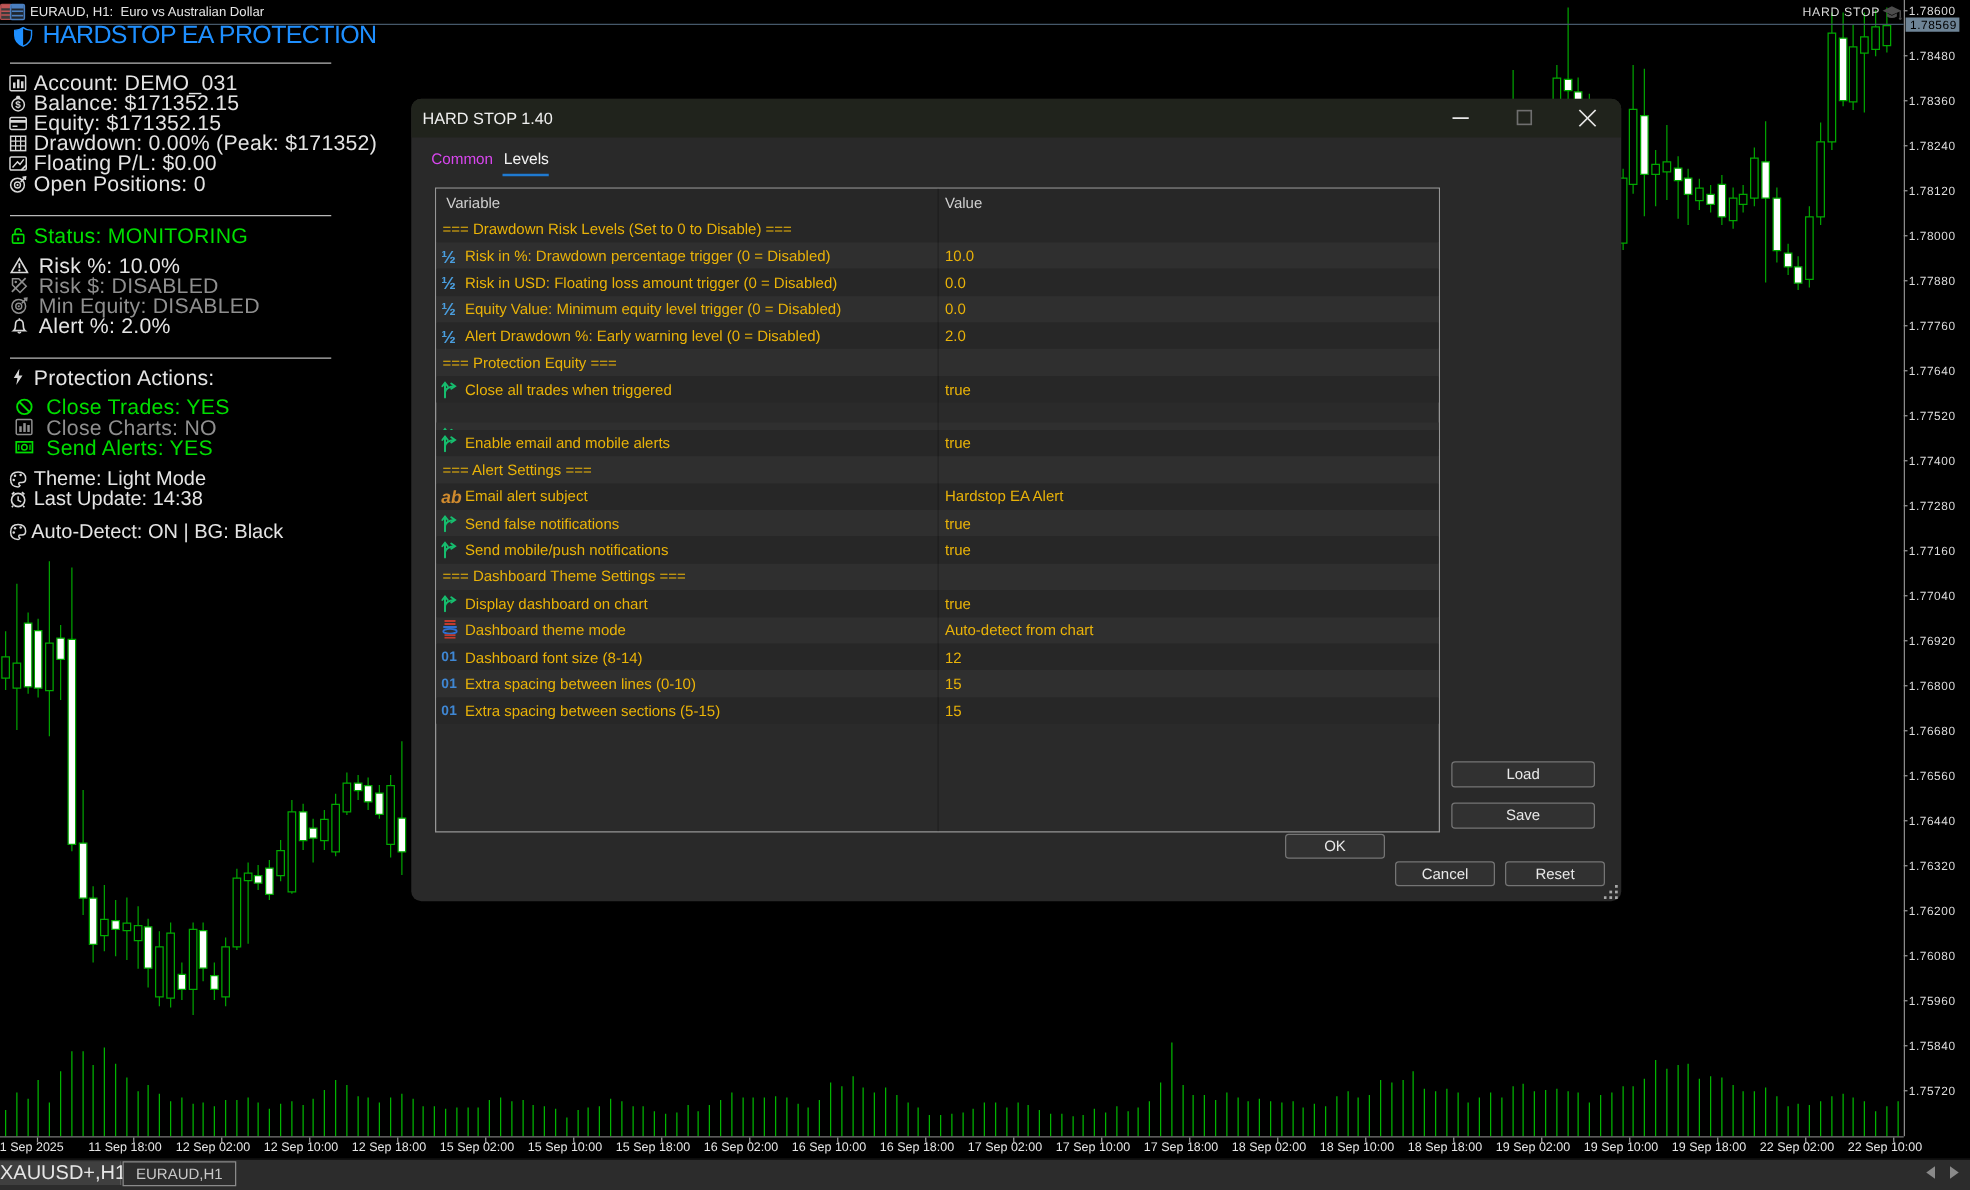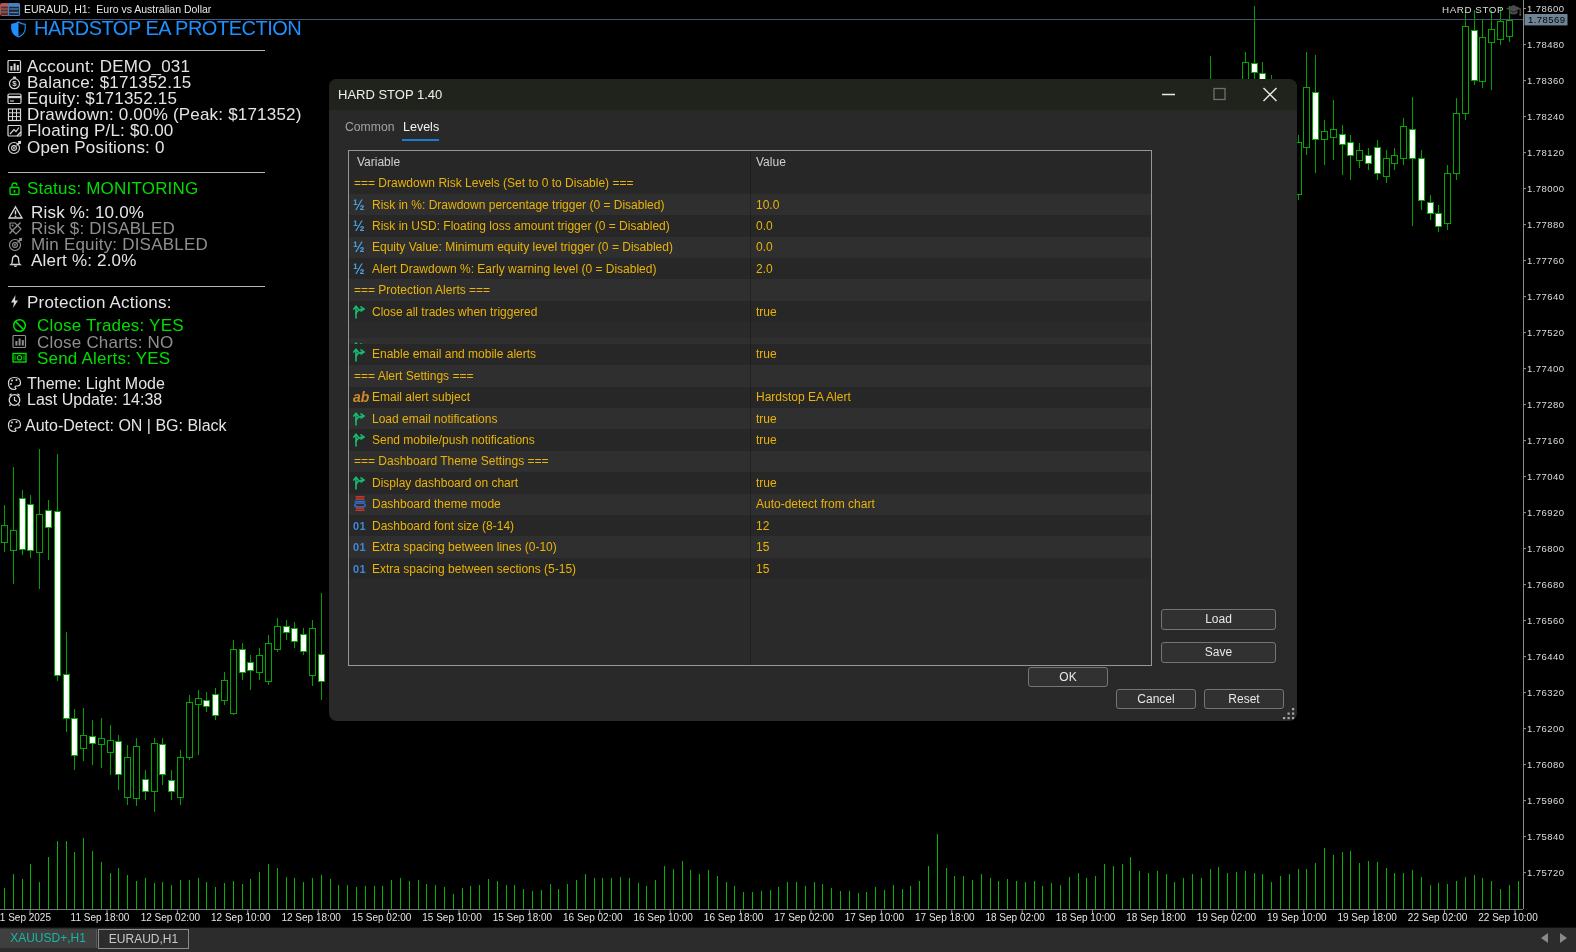--- a/index.html
+++ b/index.html
@@ -24,21 +24,21 @@
 #tabline{position:absolute;left:73px;top:59.5px;width:37px;height:2.5px;background:#1f7ad1}
 #tbl{position:absolute;left:19px;top:71px;width:804px;height:516px;background:#2a2a2a;border:1px solid #969696}
 .trow{position:absolute;left:0;width:802px;height:21.41px}
 .tlab{position:absolute;top:50%;transform:translateY(-50%);font-size:12px;color:#eab308;white-space:nowrap}
 .ticon{position:absolute;left:4px;top:50%;transform:translateY(-50%);font-size:14px}
 .ticon.o1{color:#3f87d4;font-weight:bold;font-size:11px;letter-spacing:.3px}
 svg.ticon{transform:none;top:2.5px}
 #coldiv{position:absolute;left:401px;top:0;width:1px;height:514px;background:rgba(0,0,0,.25)}
 .btn{position:absolute;background:#313131;border:1px solid #757575;border-radius:3px;color:#e8e8e8;font-size:12px;text-align:center}
 #tabbar{position:absolute;left:0;top:927px;width:1576px;height:25px;background:#2c2c2c;border-top:1px solid #111}
-#tb1{position:absolute;left:0;top:1px;width:97px;height:19px;background:#3f3f3f;color:#14b8a6;font-size:12px;line-height:19px;text-align:center;border-right:1px solid #5a5a5a}
+#tb1{position:absolute;left:0;top:1px;width:97px;height:19px;background:#3f3f3f;color:#e5e5e5;font-size:16px;line-height:19px;text-align:center;border-right:1px solid #5a5a5a}
 #tb2{position:absolute;left:98px;top:1px;width:91px;height:20px;background:#2c2c2c;color:#c8c8c8;font-size:12px;line-height:19px;text-align:center;border:1px solid #8a8a8a}
 .navarr{position:absolute;top:5px;width:0;height:0;border-style:solid}
 </style></head>
 <body>
 <div id="stage">
 <svg width="1576" height="952" viewBox="0 0 1576 952" style="position:absolute;left:0;top:0">
 <rect width="1576" height="952" fill="#000"></rect>
 <line x1="4.5" y1="505" x2="4.5" y2="552" stroke="#00a000" stroke-width="1"></line>
 <rect x="1.5" y="525.5" width="6" height="17" fill="#000000" stroke="#00a800" stroke-width="1"></rect>
 <line x1="13.5" y1="467" x2="13.5" y2="584" stroke="#00a000" stroke-width="1"></line>
@@ -802,21 +802,21 @@
         <span id="dlgtitle">HARD STOP 1.40</span>
 <svg width="968" height="31" style="position:absolute;left:0;top:0">
           <line x1="1162" y1="15.5" x2="1175" y2="15.5" stroke="#e8e8e8" stroke-width="1.4" transform="translate(-329,0)"></line>
           <rect x="885" y="9.5" width="11" height="11" fill="none" stroke="#6f6f6f" stroke-width="1.3"></rect>
           <g stroke="#e8e8e8" stroke-width="1.4">
             <line x1="934.5" y1="9" x2="947.5" y2="22"></line>
             <line x1="947.5" y1="9" x2="934.5" y2="22"></line>
           </g>
         </svg>
 </div>
-<div class="tab" style="left:16px;color:#a3a3a3;font-size:12.2px">Common</div>
+<div class="tab" style="left:16px;color:#d946ef;font-size:12.2px">Common</div>
 <div class="tab" style="left:74px;color:#f2f2f2">Levels</div>
 <div id="tabline"></div>
 <div id="tbl">
 <div class="trow" style="top:0;height:21.4px;background:#272727">
           <span class="tlab" style="left:8px;color:#cfcfcf">Variable</span>
           <span class="tlab" style="left:407px;color:#cfcfcf">Value</span>
         </div>
 <div class="trow" style="top:21.4px;background:#272727">
           <span class="tlab" style="left:5px">=== Drawdown Risk Levels (Set to 0 to Disable) ===</span>
         </div>
@@ -834,21 +834,21 @@
           <span class="ticon" style="color:#4a9ede;font-weight:bold">½</span>
           <span class="tlab" style="left:23px">Equity Value: Minimum equity level trigger (0 = Disabled)</span>
           <span class="tlab" style="left:407px">0.0</span>
         </div>
 <div class="trow" style="top:107.0px;background:#272727">
           <span class="ticon" style="color:#4a9ede;font-weight:bold">½</span>
           <span class="tlab" style="left:23px">Alert Drawdown %: Early warning level (0 = Disabled)</span>
           <span class="tlab" style="left:407px">2.0</span>
         </div>
 <div class="trow" style="top:128.4px;background:#2f2f2f">
-          <span class="tlab" style="left:5px">=== Protection Alerts ===</span>
+          <span class="tlab" style="left:5px">=== Protection Equity ===</span>
         </div>
 <div class="trow" style="top:149.9px;background:#272727">
           <svg class="ticon" width="14" height="16" viewBox="0 0 14 16" style="top:2px">
             <g stroke="#16bd6e" stroke-width="1.6" fill="none" stroke-linecap="round">
               <path d="M3,15 L3,4"></path>
               <path d="M0.8,6 L3,3.2 L5.2,6"></path>
               <path d="M3,10.5 C3.8,7.8 6.5,6.3 10.2,6"></path>
               <path d="M8,3.8 L11,5.9 L8,8"></path>
             </g>
           </svg>
@@ -889,21 +889,21 @@
         </div>
 <div class="trow" style="top:256.9px;background:#2f2f2f">
           <svg class="ticon" width="14" height="16" viewBox="0 0 14 16" style="top:2px">
             <g stroke="#16bd6e" stroke-width="1.6" fill="none" stroke-linecap="round">
               <path d="M3,15 L3,4"></path>
               <path d="M0.8,6 L3,3.2 L5.2,6"></path>
               <path d="M3,10.5 C3.8,7.8 6.5,6.3 10.2,6"></path>
               <path d="M8,3.8 L11,5.9 L8,8"></path>
             </g>
           </svg>
-          <span class="tlab" style="left:23px">Load email notifications</span>
+          <span class="tlab" style="left:23px">Send false notifications</span>
           <span class="tlab" style="left:407px">true</span>
         </div>
 <div class="trow" style="top:278.3px;background:#272727">
           <svg class="ticon" width="14" height="16" viewBox="0 0 14 16" style="top:2px">
             <g stroke="#16bd6e" stroke-width="1.6" fill="none" stroke-linecap="round">
               <path d="M3,15 L3,4"></path>
               <path d="M0.8,6 L3,3.2 L5.2,6"></path>
               <path d="M3,10.5 C3.8,7.8 6.5,6.3 10.2,6"></path>
               <path d="M8,3.8 L11,5.9 L8,8"></path>
             </g>

